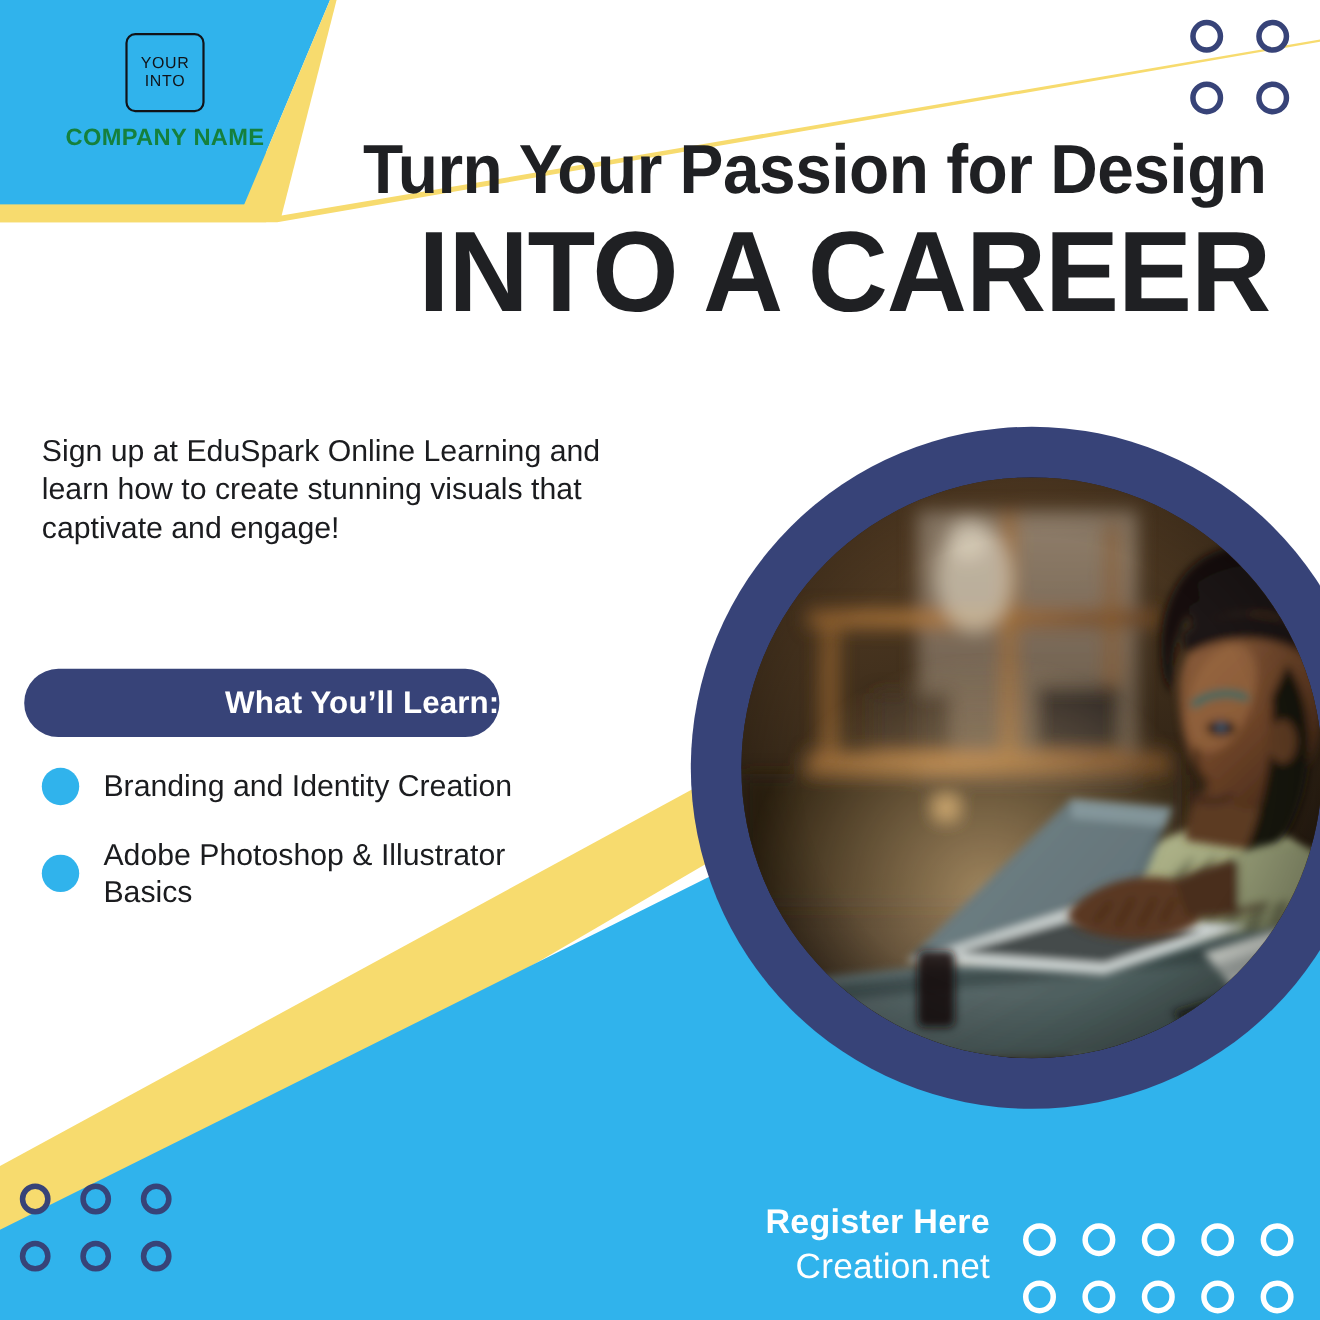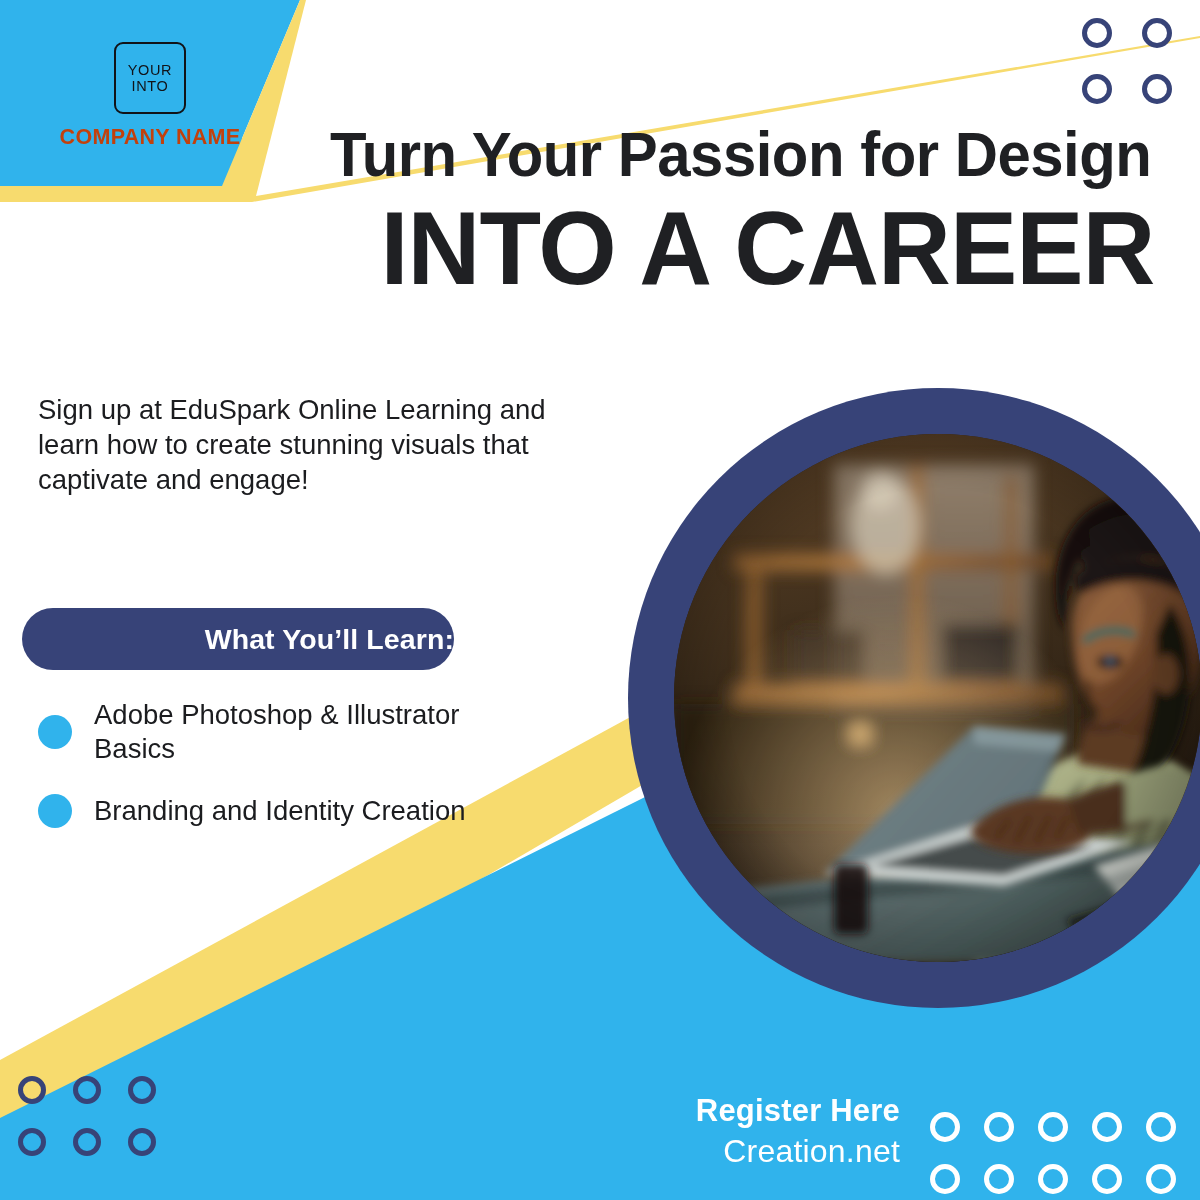--- a/index.html
+++ b/index.html
@@ -24,21 +24,21 @@
     position: absolute;
     inset: 0;
     width: 1200px;
     height: 1200px;
   }
 
   
   .brand {
     position: absolute;
     left: 0;
-    top: 16px;
+    top: 4px;
     width: 300px;
     height: 190px;
     display: flex;
     flex-direction: column;
     align-items: center;
     justify-content: flex-start;
     padding-top: 26px;
     z-index: 6;
   }
   .logo-box {
@@ -56,21 +56,21 @@
     font-size: 14.5px;
     letter-spacing: 0.6px;
     color: #111318;
     font-weight: 400;
   }
   .company-name {
     margin-top: 11px;
     font-size: 21.5px;
     font-weight: 700;
     letter-spacing: 0.3px;
-    color: #c2410c;
+    color: #15803d;
     white-space: nowrap;
   }
 
   
   .headline {
     position: absolute;
     left: 330px;
     top: 122px;
     width: 850px;
     z-index: 5;
@@ -286,25 +286,25 @@
 
   <div class="body-copy">Sign up at EduSpark Online Learning and learn how to create stunning visuals that captivate and engage!</div>
 
   <div class="pill">
     <span class="pill-text">What You’ll Learn:</span>
   </div>
 
   <div class="learn-list">
     <div class="learn-item">
       <span class="bullet-dot"></span>
-      <span class="learn-label">Adobe Photoshop &amp; Illustrator Basics</span>
+      <span class="learn-label">Branding and Identity Creation</span>
     </div>
     <div class="learn-item">
       <span class="bullet-dot"></span>
-      <span class="learn-label">Branding and Identity Creation</span>
+      <span class="learn-label">Adobe Photoshop &amp; Illustrator Basics</span>
     </div>
   </div>
 
   <div class="photo-ring">
     <div class="photo-clip">
       <svg class="photo-art" viewBox="0 0 528 528" preserveAspectRatio="xMidYMid slice">
         <defs>
           <linearGradient id="roomBg" x1="0" y1="0" x2="0.3" y2="1">
             <stop offset="0%" stop-color="#4a3career"></stop>
           </linearGradient>

